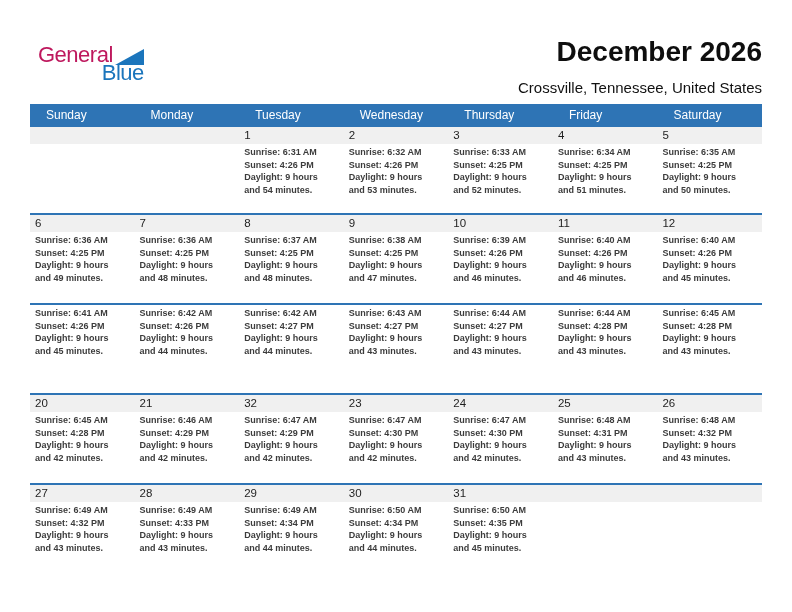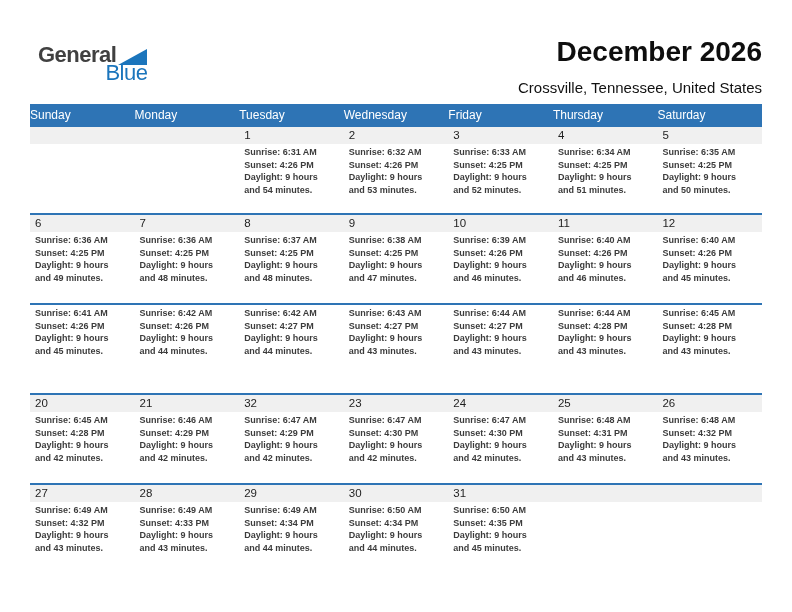--- a/index.html
+++ b/index.html
@@ -17,21 +17,21 @@
     font-family: "Liberation Sans", sans-serif;
     overflow: hidden;
   }
 
   
   .logo {
     position: absolute; left: 38px; top: 44px;
     line-height: 1;
   }
   .logo-row1 { display: flex; align-items: flex-end; }
-  .logo-general { font-size: 22px; color: #404040; letter-spacing: -0.5px; font-weight: bold; }
+  .logo-general { font-size: 22px; color: #be185d; letter-spacing: -0.5px; }
   .logo-triangle {
     display: inline-block; width: 0; height: 0;
     border-bottom: 16px solid var(--logo-blue);
     border-left: 29px solid transparent;
     margin-left: 2px; margin-bottom: 1px;
   }
   .logo-blue-text {
     font-size: 22px; color: var(--logo-blue);
     letter-spacing: -0.5px; margin-left: 47px; margin-top: -4px; text-align: right;
   }
@@ -39,21 +39,21 @@
   .title-block { position: absolute; right: 30px; top: 36px; text-align: right; }
   .page-title { font-size: 28px; color: #0e0e0e; font-weight: 700; }
   .page-subtitle { font-size: 15px; color: #111; margin-top: 11px; font-weight: 400; }
 
   
   .calendar { position: absolute; left: 30px; top: 104px; width: 732px; }
 
   .weekday-header-row { display: flex; background: var(--header-blue); }
   .day-head {
     flex: 1 1 0; color: #ffffff; font-size: 12px;
-    padding: 4px 0 5px 0; font-weight: 400;
+    padding: 4px 0 5px 16px; font-weight: 400;
   }
 
   .week-row { height: 90px; }
   .week-row.first { height: 86px; }
   .week-row.with-sep { border-top: 2px solid var(--header-blue); }
 
   .num-row { display: flex; background: var(--band-gray); }
   .num-cell {
     flex: 1 1 0; font-size: 11.5px; color: #1e1e1e;
     padding: 2px 0 3px 5px; height: 17px;
@@ -81,22 +81,22 @@
   <div class="page-title">December 2026</div>
   <div class="page-subtitle">Crossville, Tennessee, United States</div>
 </div>
 
 <div class="calendar">
   <div class="weekday-header-row">
       <div class="day-head">Sunday</div>
       <div class="day-head">Monday</div>
       <div class="day-head">Tuesday</div>
       <div class="day-head">Wednesday</div>
+      <div class="day-head">Thursday</div>
       <div class="day-head">Friday</div>
-      <div class="day-head">Thursday</div>
       <div class="day-head">Saturday</div>
     </div>
   <div>
       <div class="week-row first">
         <div class="num-row">
           <div class="num-cell"></div>
           <div class="num-cell"></div>
           <div class="num-cell">1</div>
           <div class="num-cell">2</div>
           <div class="num-cell">3</div>

